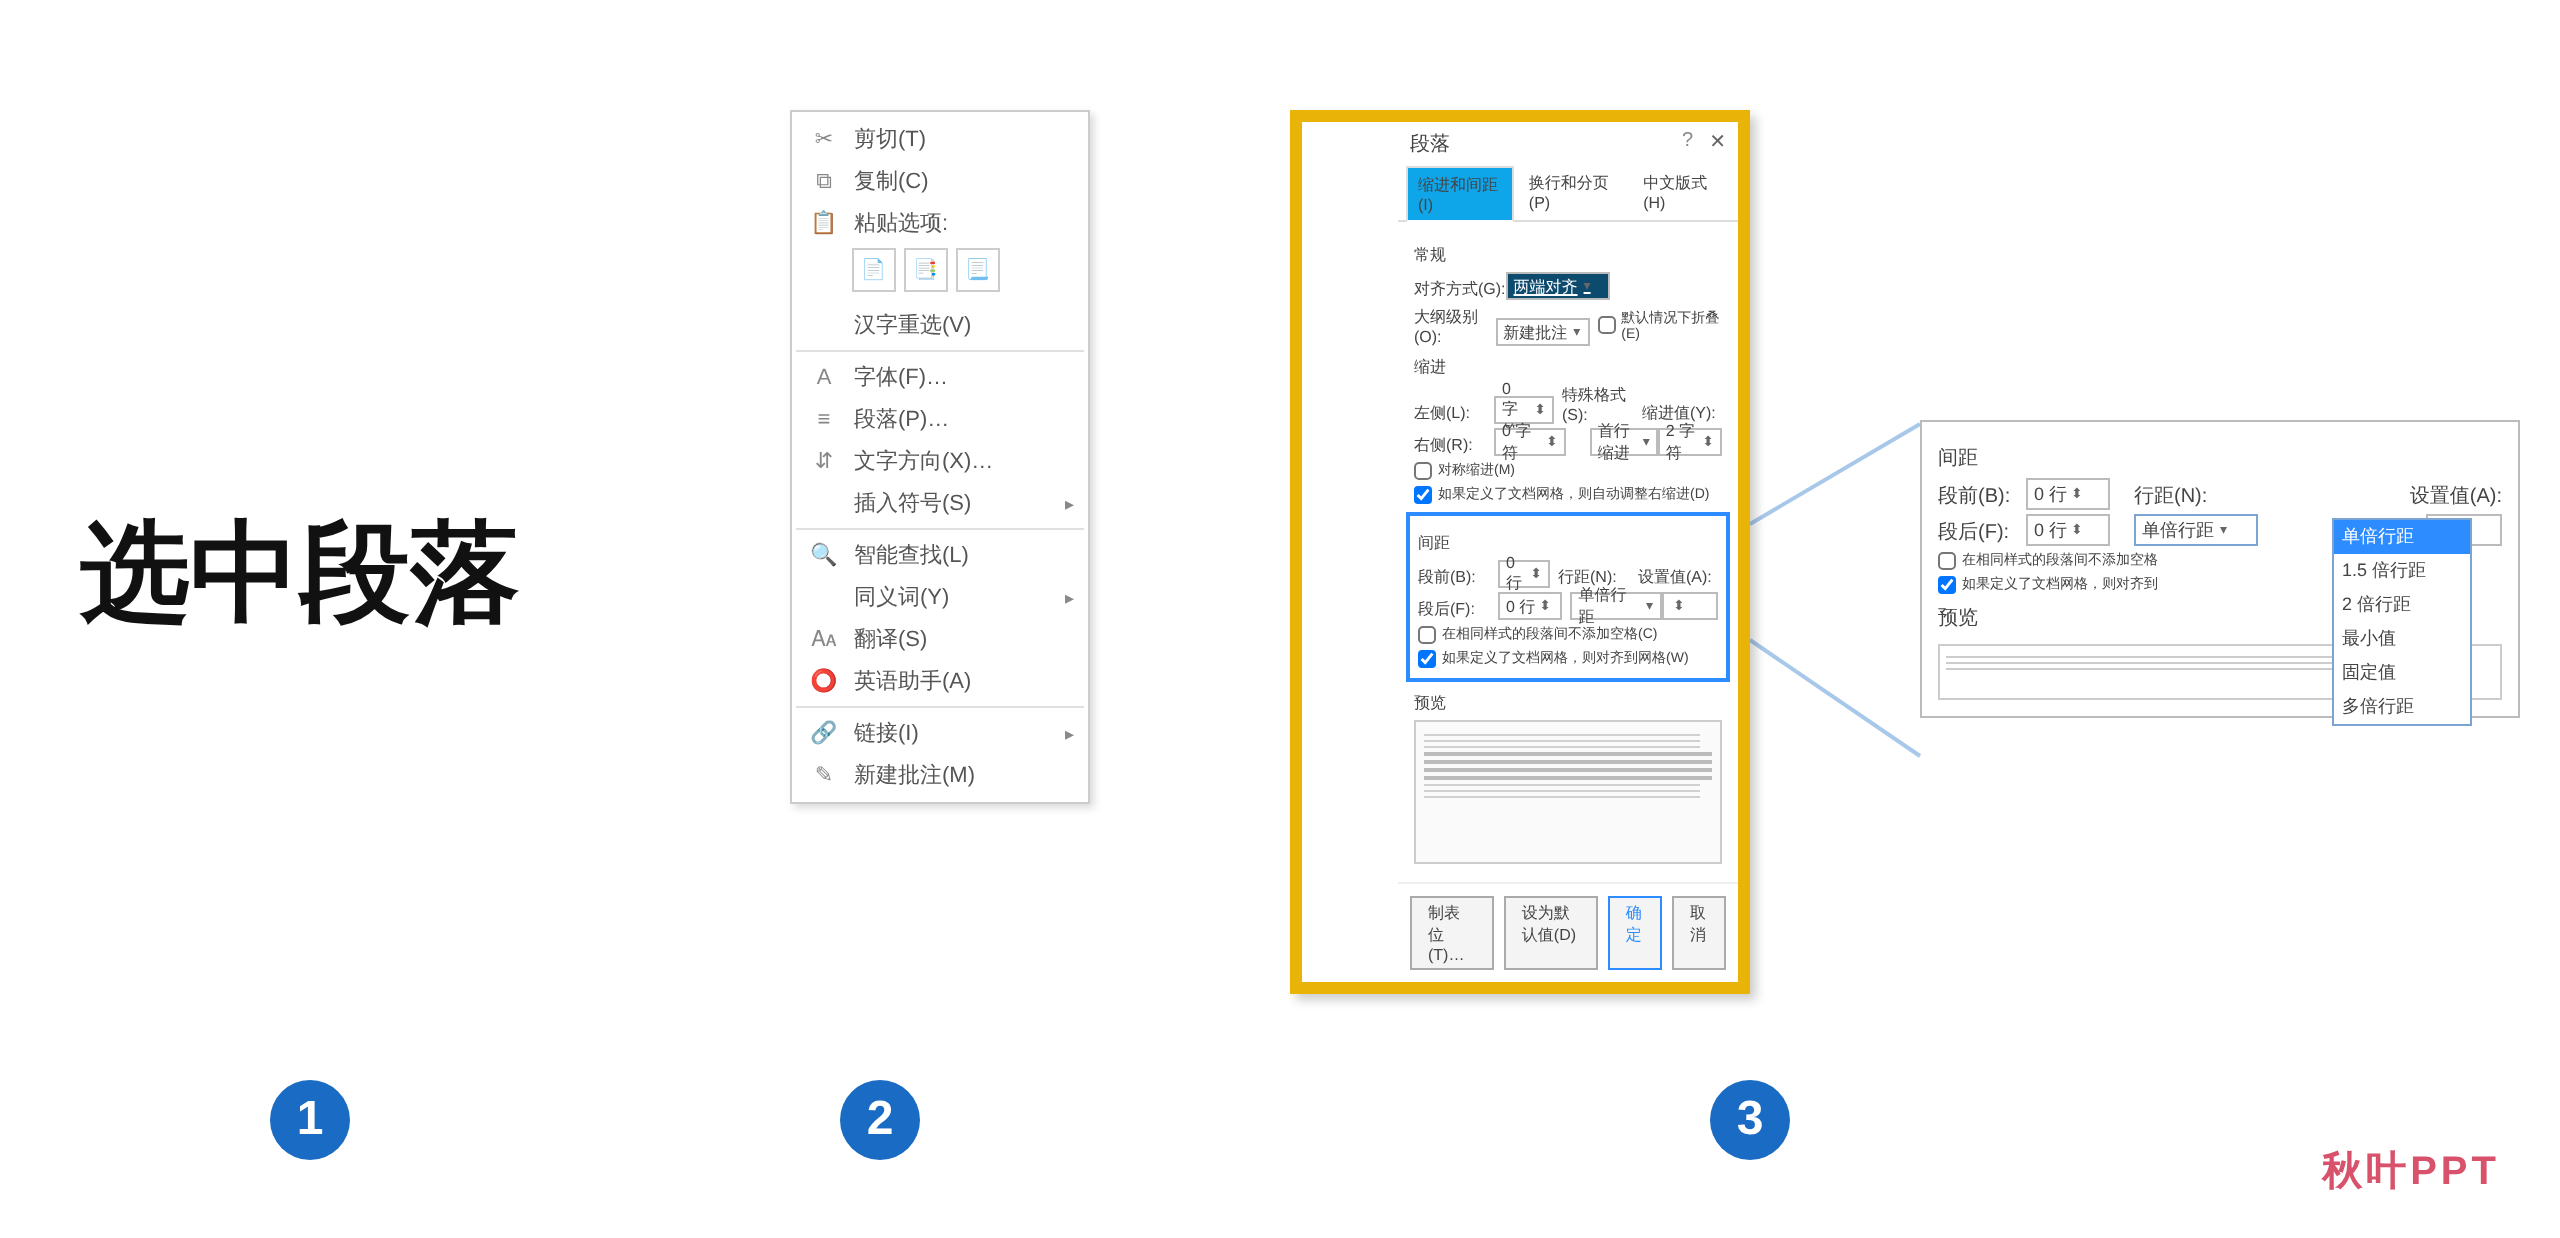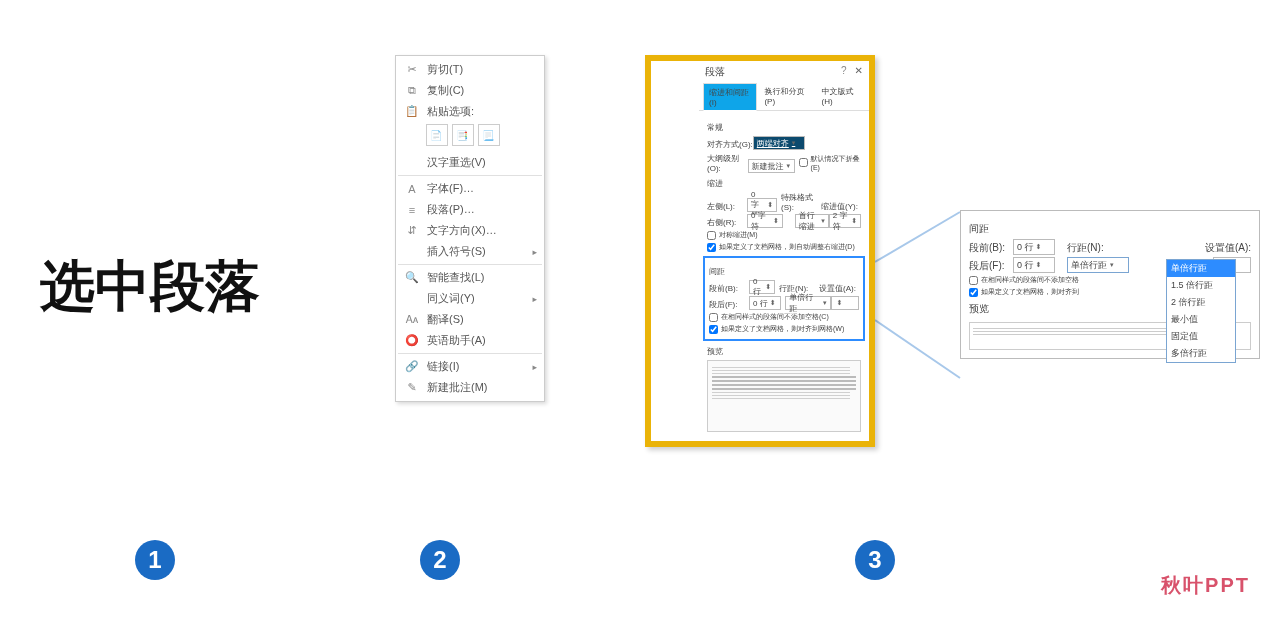--- a/index.html
+++ b/index.html
@@ -386,20 +386,26 @@
         <div class="pv-line thin"></div>
       <div class="pv-line"></div>
         <div class="pv-line"></div>
         <div class="pv-line"></div>
         <div class="pv-line"></div>
       <div class="pv-line thin"></div>
         <div class="pv-line thin"></div>
         <div class="pv-line thin"></div>
     </div>
   </div>
+  <div class="dlg-btns">
+    <span class="btn btn-left">制表位(T)…</span>
+    <span class="btn">设为默认值(D)</span>
+    <span class="btn primary">确定</span>
+    <span class="btn">取消</span>
+  </div>
 </div>
 
 <svg class="connector" style="left:875px; top:210px; width:90px; height:170px;">
   <line x1="0" y1="52" x2="85" y2="2"></line>
   <line x1="0" y1="110" x2="85" y2="168"></line>
 </svg>
 
 <div class="zoom-panel">
   <div class="sec-lbl">间距</div>
   <div class="row">

